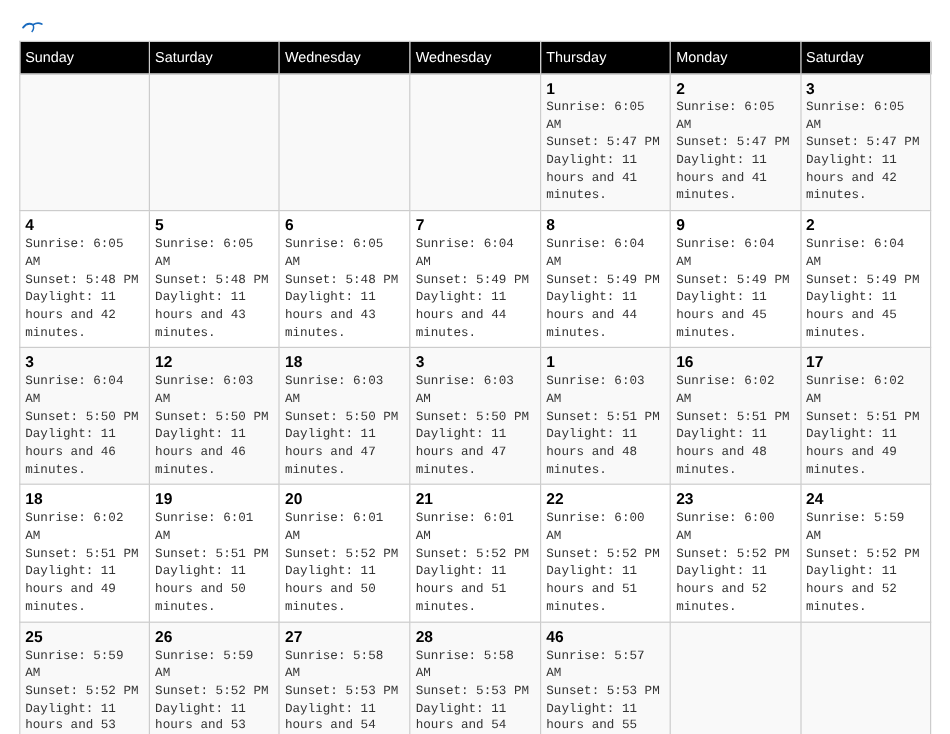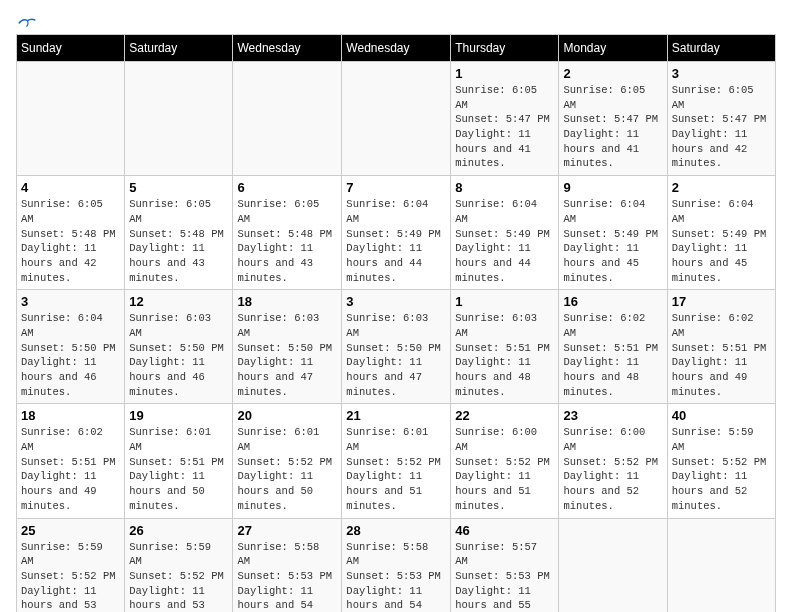--- a/index.html
+++ b/index.html
@@ -215,21 +215,21 @@
         </td>
         <td>
           <span class="day-number">22</span>
           <div class="day-info">Sunrise: 6:00 AM<br>Sunset: 5:52 PM<br>Daylight: 11 hours and 51 minutes.</div>
         </td>
         <td>
           <span class="day-number">23</span>
           <div class="day-info">Sunrise: 6:00 AM<br>Sunset: 5:52 PM<br>Daylight: 11 hours and 52 minutes.</div>
         </td>
         <td>
-          <span class="day-number">40</span>
+          <span class="day-number">24</span>
           <div class="day-info">Sunrise: 5:59 AM<br>Sunset: 5:52 PM<br>Daylight: 11 hours and 52 minutes.</div>
         </td>
       </tr>
       <tr>
         <td>
           <span class="day-number">25</span>
           <div class="day-info">Sunrise: 5:59 AM<br>Sunset: 5:52 PM<br>Daylight: 11 hours and 53 minutes.</div>
         </td>
         <td>
           <span class="day-number">26</span>

